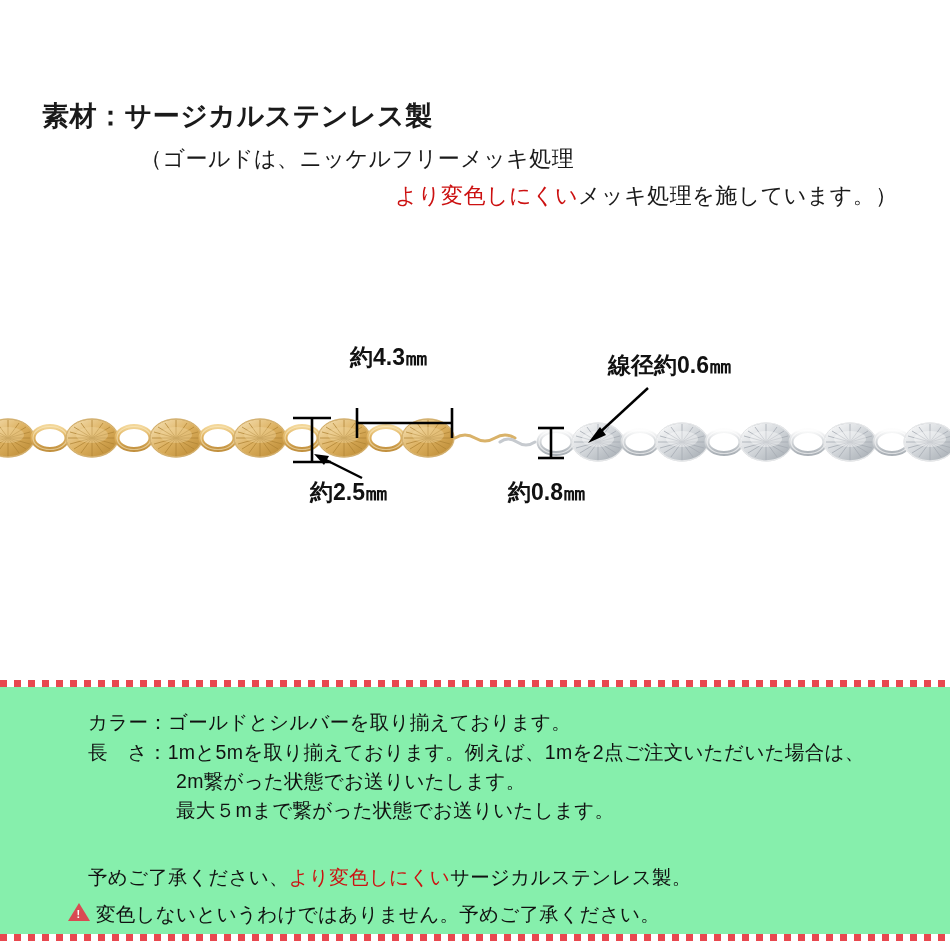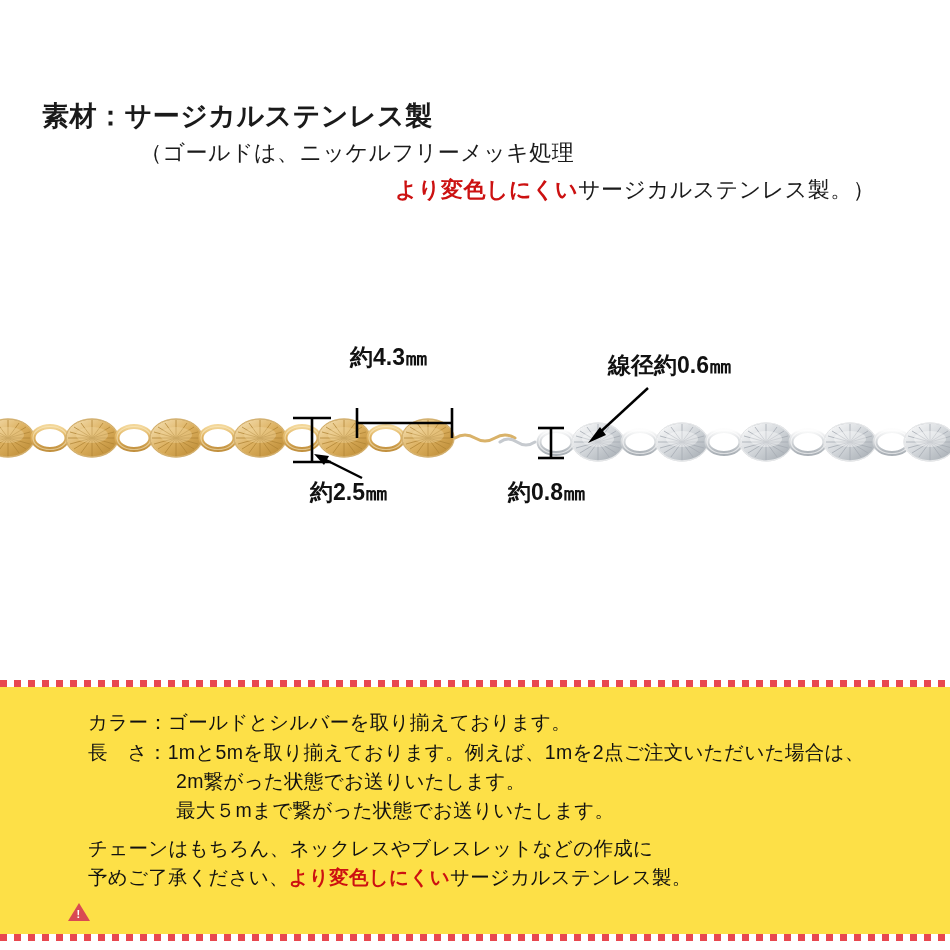--- a/index.html
+++ b/index.html
@@ -31,33 +31,33 @@
     font-size: 27px;
     font-weight: bold;
     color: #1a1a1a;
     padding-left: 42px;
     letter-spacing: 0.5px;
   }
   .mat-line2 {
     font-size: 22px;
     color: #1a1a1a;
     padding-left: 140px;
-    margin-top: 4px;
+    margin-top: 10px;
     letter-spacing: 0.5px;
   }
   .mat-line3 {
     font-size: 22px;
     color: #1a1a1a;
     padding-left: 395px;
     margin-top: 7px;
     letter-spacing: 0.5px;
   }
   .red {
     color: #cc1111;
-    font-weight: bold;
+    font-weight: normal;
   }
 
   
   .diagram {
     position: absolute;
     left: 0;
     top: 330px;
     width: 950px;
     height: 340px;
     text-align: right;
@@ -85,21 +85,21 @@
   .dots-top { top: 680px; }
   .dots-bottom { top: 934px; }
 
   
   .bottom-panel {
     position: absolute;
     left: 0;
     top: 687px;
     width: 950px;
     height: 247px;
-    background: #fde047;
+    background: #86efac;
   }
   .bp-text {
     position: absolute;
     font-size: 19.5px;
     color: #111;
     white-space: nowrap;
     letter-spacing: 0.3px;
   }
   .warn-icon {
     position: absolute;
@@ -122,21 +122,21 @@
   }
 </style>
 </head>
 <body>
 
 <div class="page">
 
   <div class="material-block">
     <div class="mat-line1">素材：サージカルステンレス製</div>
     <div class="mat-line2">（ゴールドは、ニッケルフリーメッキ処理</div>
-    <div class="mat-line3"><span class="red">より変色しにくい</span><span>サージカルステンレス製。）</span></div>
+    <div class="mat-line3"><span class="red">より変色しにくい</span><span>メッキ処理を施しています。）</span></div>
   </div>
 
   <div class="diagram">
 
     <svg width="950" height="340" viewBox="0 0 950 340" xmlns="http://www.w3.org/2000/svg">
       <defs>
         <linearGradient id="goldg" x1="0" y1="0" x2="0" y2="1">
           <stop offset="0%" stop-color="#f3d79a"></stop>
           <stop offset="45%" stop-color="#e0b361"></stop>
           <stop offset="100%" stop-color="#c2913f"></stop>
@@ -307,20 +307,20 @@
     <div class="dim-label" style="left:608px; top:20px;">線径約0.6㎜</div>
     <div class="dim-label" style="left:508px; top:147px;">約0.8㎜</div>
   </div>
 
   <div class="dots dots-top"></div>
   <div class="bottom-panel">
     <div class="bp-text" style="left:88px; top:22px;">カラー：ゴールドとシルバーを取り揃えております。</div>
     <div class="bp-text" style="left:88px; top:52px;">長　さ：1mと5mを取り揃えております。例えば、1mを2点ご注文いただいた場合は、</div>
     <div class="bp-text" style="left:176px; top:81px;">2m繋がった状態でお送りいたします。</div>
     <div class="bp-text" style="left:176px; top:110px;">最大５mまで繋がった状態でお送りいたします。</div>
-    <div class="bp-text" style="left:88px; top:148px;">チェーンはもちろん、ネックレスやブレスレットなどの作成に</div>
     <div class="bp-text" style="left:88px; top:177px;"><span>予めご了承ください、</span><span class="red">より変色しにくい</span><span>サージカルステンレス製。</span></div>
+    <div class="bp-text" style="left:96px; top:214px;">変色しないというわけではありません。予めご了承ください。</div>
   </div>
   <div class="warn-icon"></div>
   <div class="warn-bang">!</div>
   <div class="dots dots-bottom"></div>
 
 </div>
 
 </body></html>

